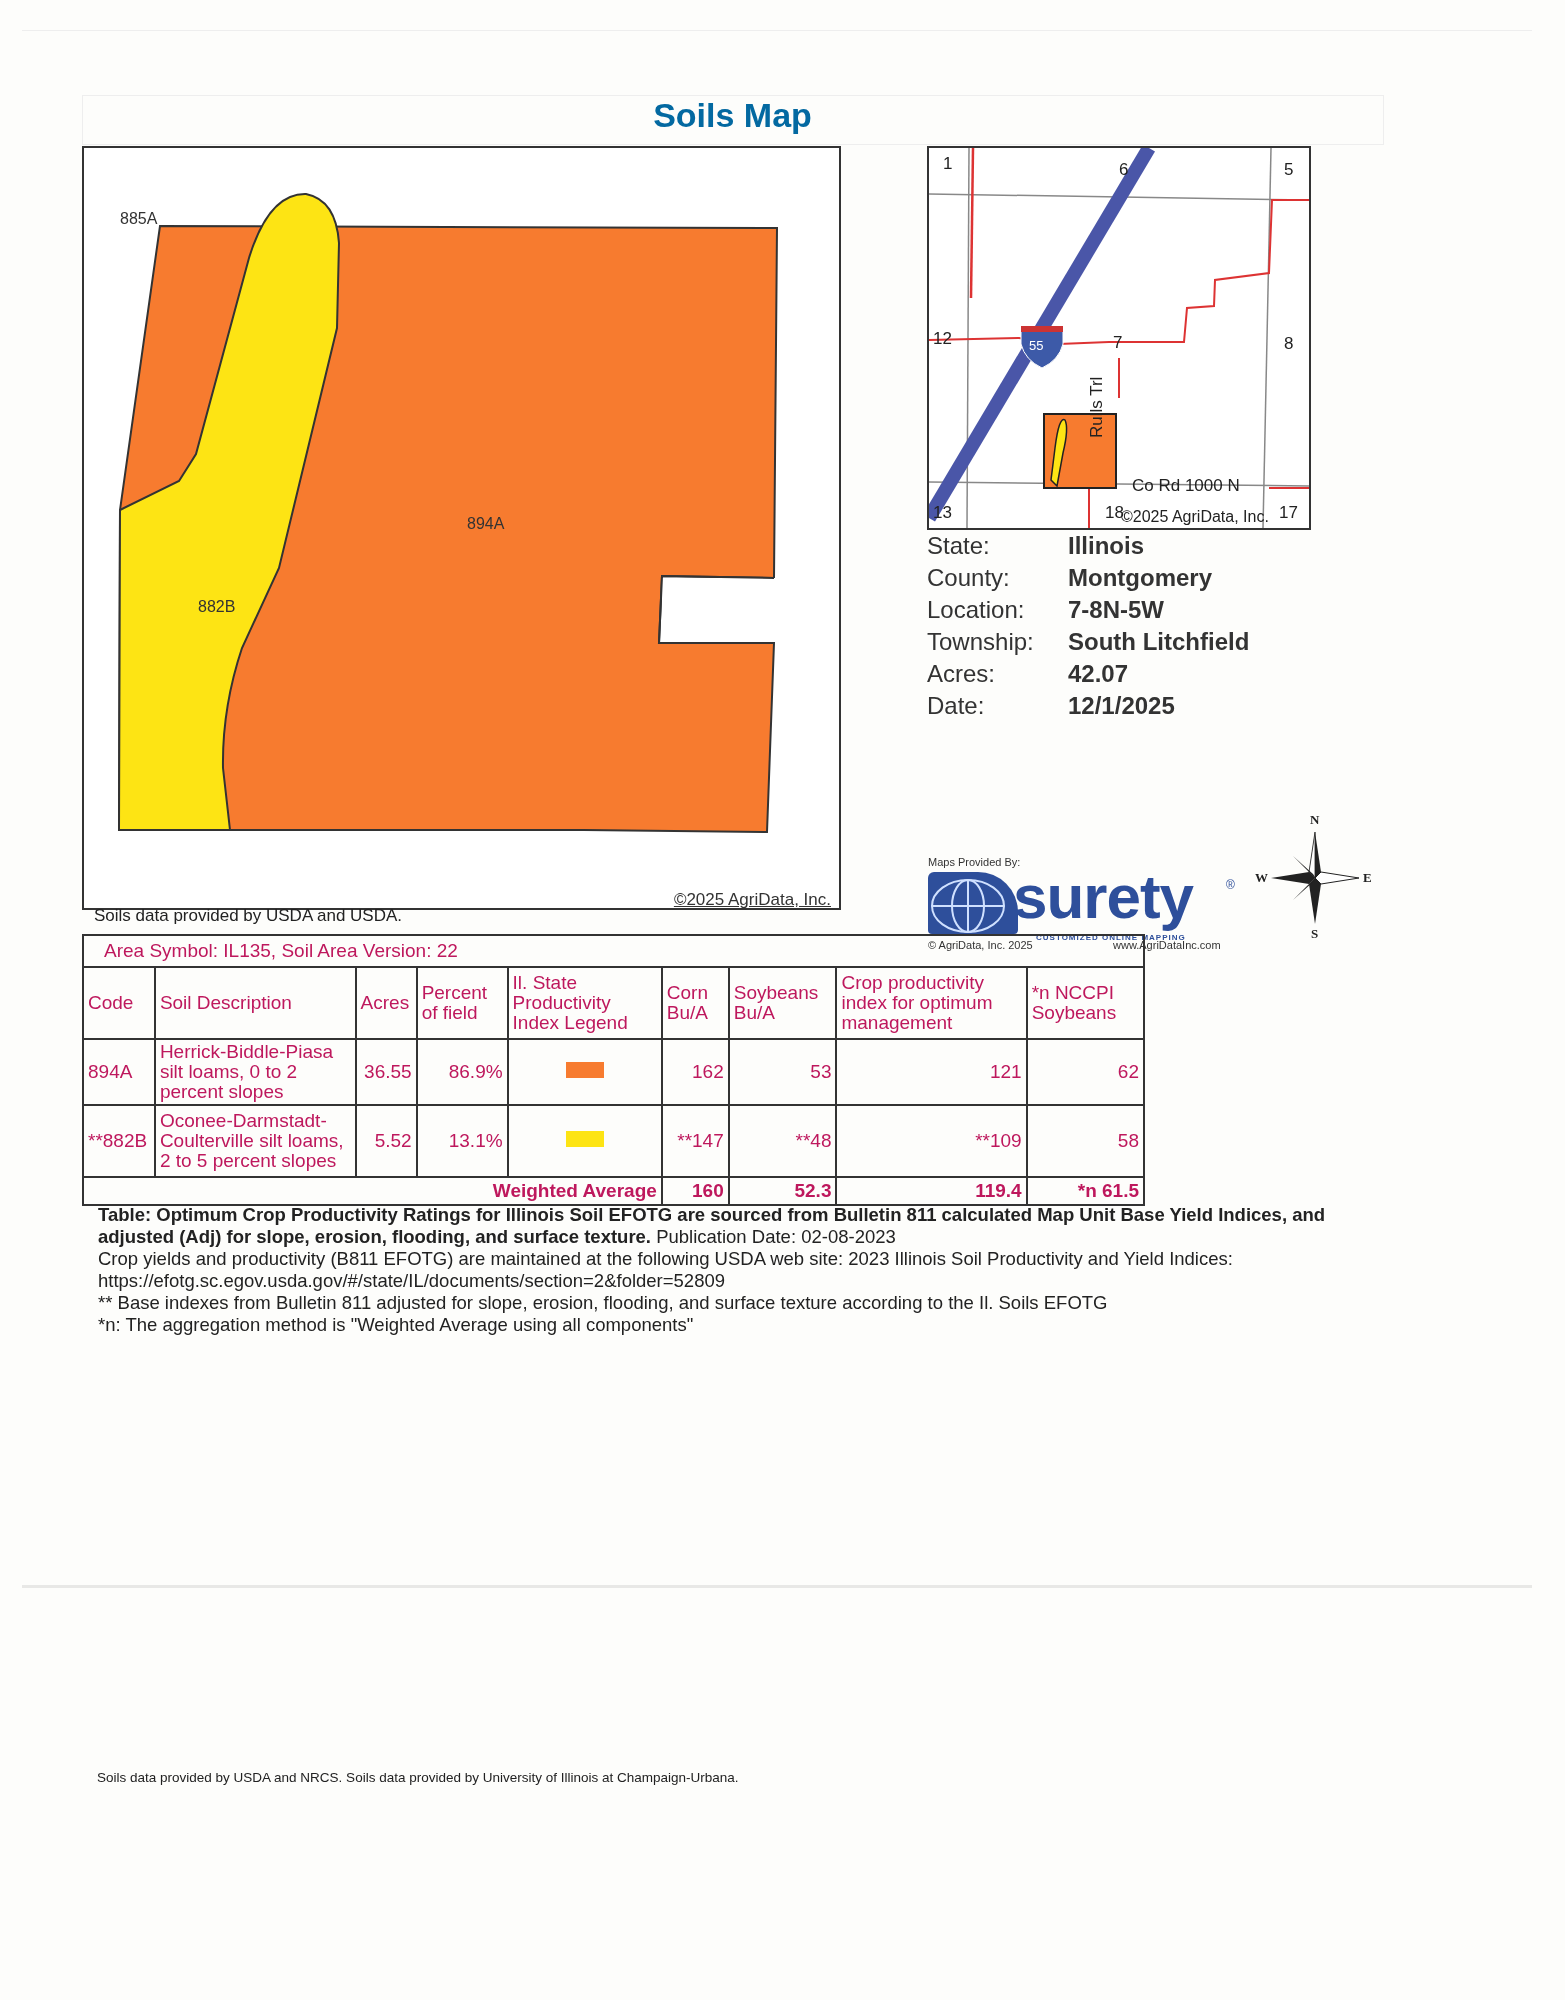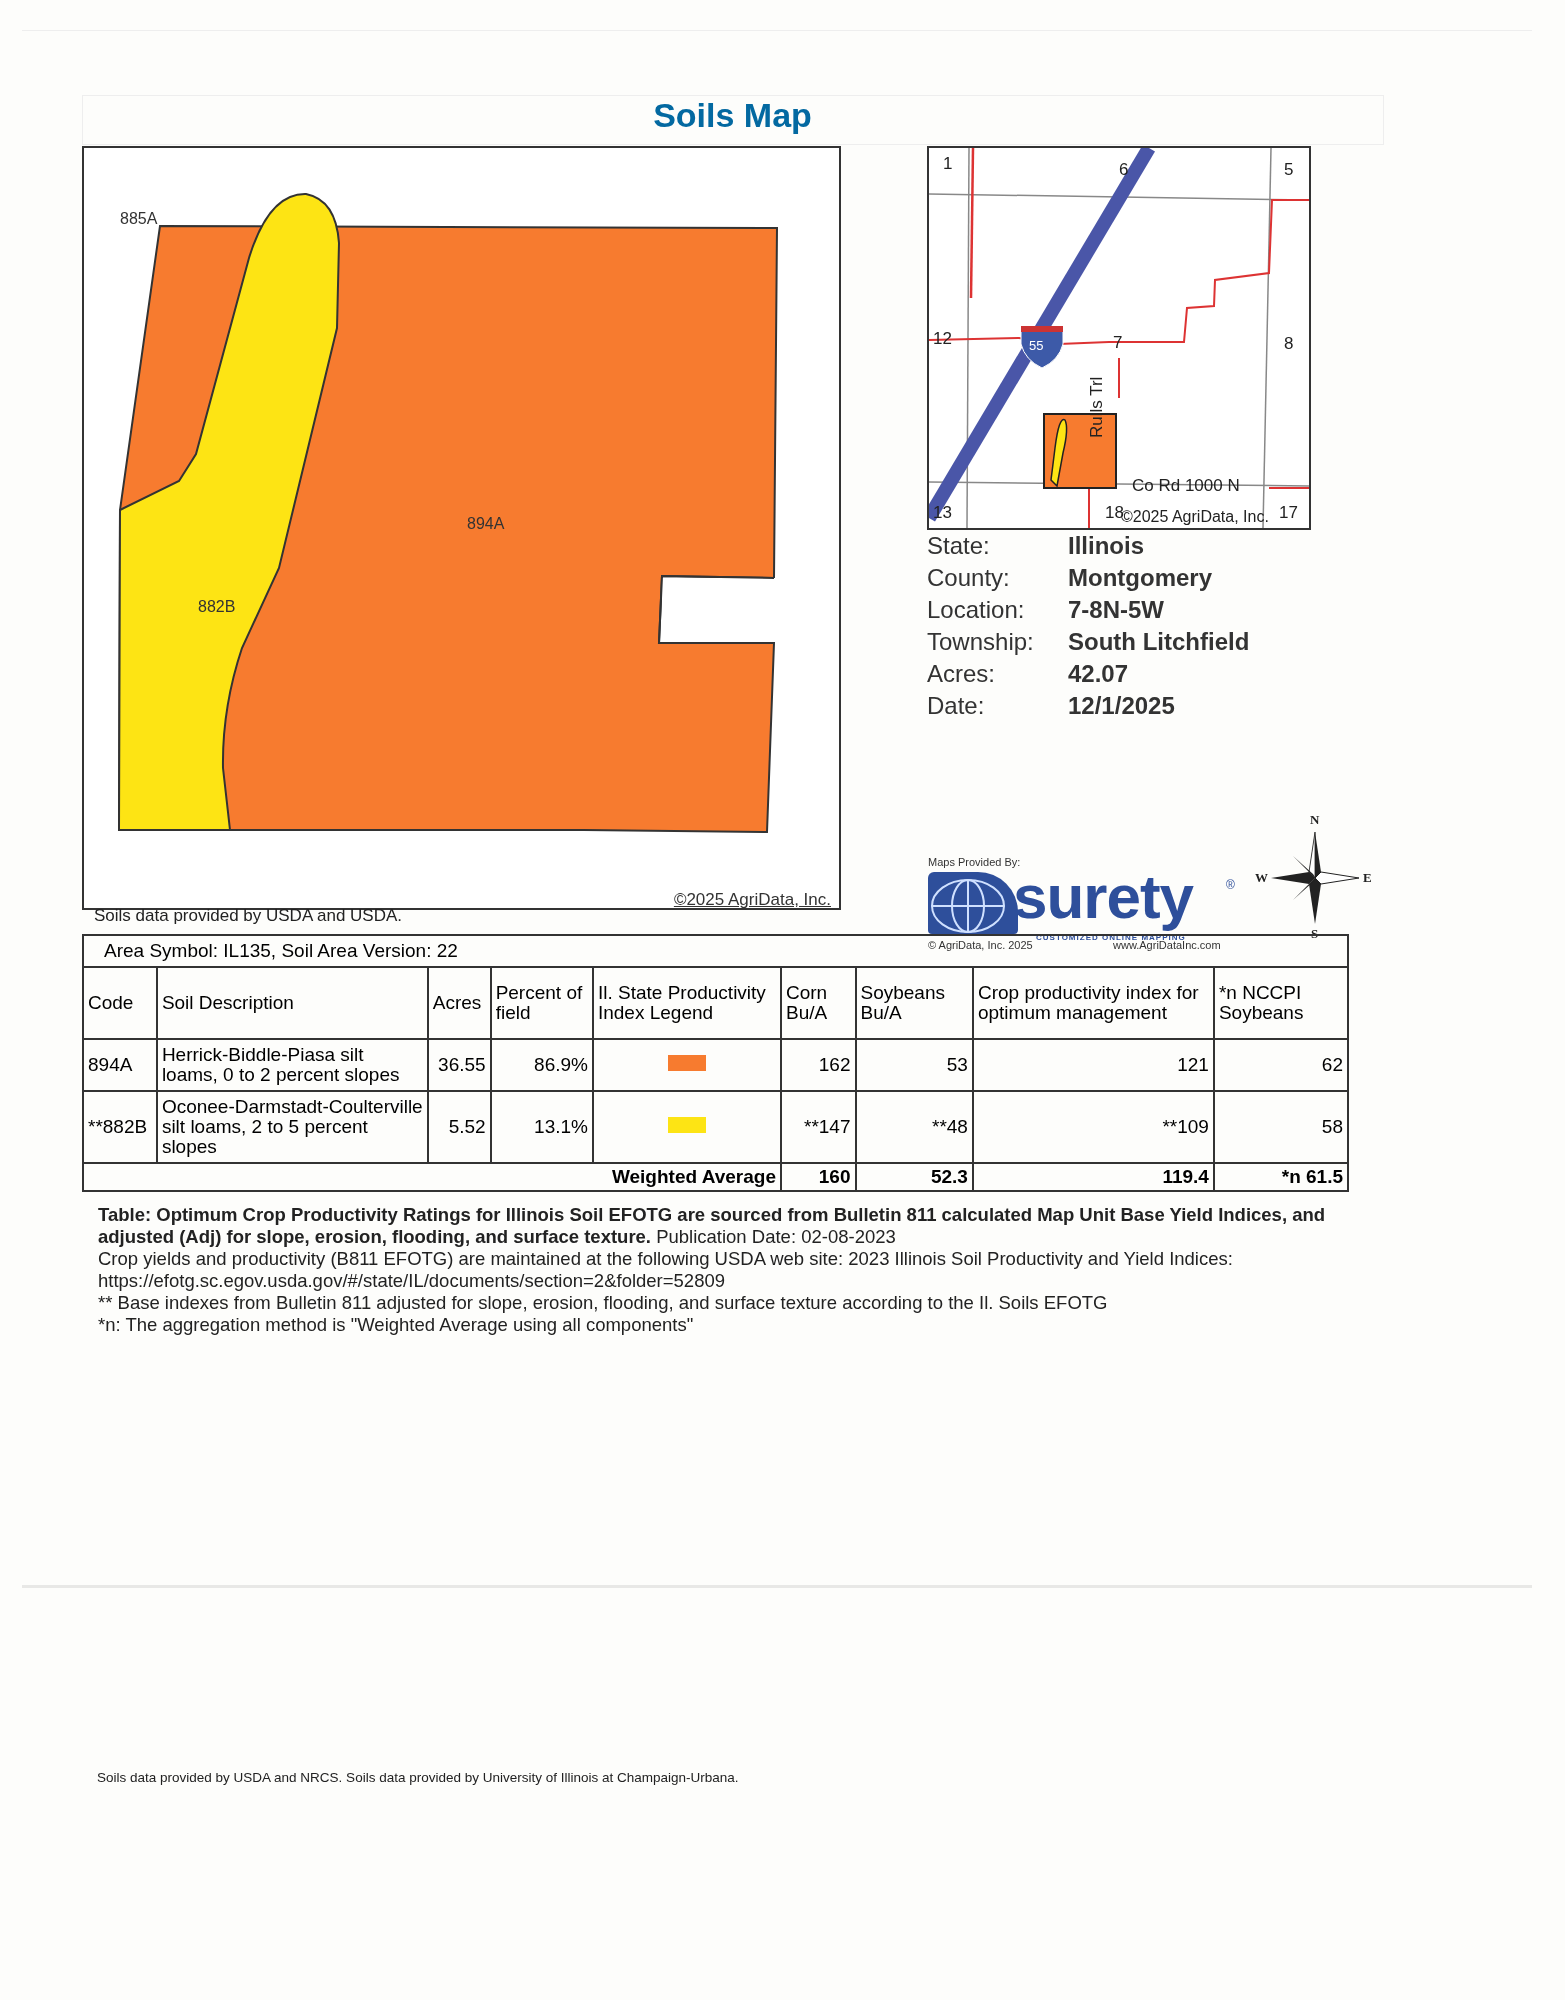--- a/index.html
+++ b/index.html
@@ -21,21 +21,21 @@
   .info .v { font-weight:bold; color:#333; }
   .surety { position:absolute; left:928px; top:828px; width:310px; height:96px;margin-top:28px; }
   .surety .provided { font-size:11px; color:#333; position:absolute; left:0; top:0; }
   .surety .word { position:absolute; left:85px; top:6px; font-size:62px; font-weight:bold; color:#2e4f9b; letter-spacing:-1px; font-family:Liberation Sans, sans-serif; line-height:70px; }
   .surety .reg { position:absolute; left:298px; top:22px; font-size:12px; color:#2e4f9b; }
   .surety .tag { position:absolute; left:108px; top:77px; font-size:8px; font-weight:bold; color:#2e4f9b; letter-spacing:1px; }
   .surety .copy { position:absolute; left:0; top:83px; font-size:11px; color:#333; }
   .surety .www { position:absolute; left:185px; top:83px; font-size:11px; color:#333; }
   .globe { position:absolute; left:0; top:16px; width:90px; height:62px; background:#2e4f9b; border-radius:6px 40px 4px 4px; }
   .compass { position:absolute; left:1255px; top:818px; width:120px; height:120px; }
-  table.soils { position:absolute; left:82px; top:934px; width:1267px; border-collapse:collapse; font-size:19px; color:#000000;padding-left:9px; }
+  table.soils { position:absolute; left:82px; top:934px; width:1063px; border-collapse:collapse; font-size:19px; color:#be185d;padding-left:9px; }
   table.soils td { border:2px solid #333; padding:2px 4px; vertical-align:middle; line-height:20px; }
   .num { text-align:right; }
   .bold { font-weight:bold; }
   .swatch { display:inline-block; width:38px; height:16px; }
   .notes { position:absolute; left:98px; top:1204px; width:1260px; font-size:18.5px; line-height:22px; color:#222; }
   .notes b { font-weight:bold; }
   .scan-line { position:absolute; left:22px; top:1585px; width:1510px; height:3px; background:#e8e8e6; }
   .footer { position:absolute; left:97px; top:1770px; font-size:13.5px; color:#222; }
 </style>
 </head>

